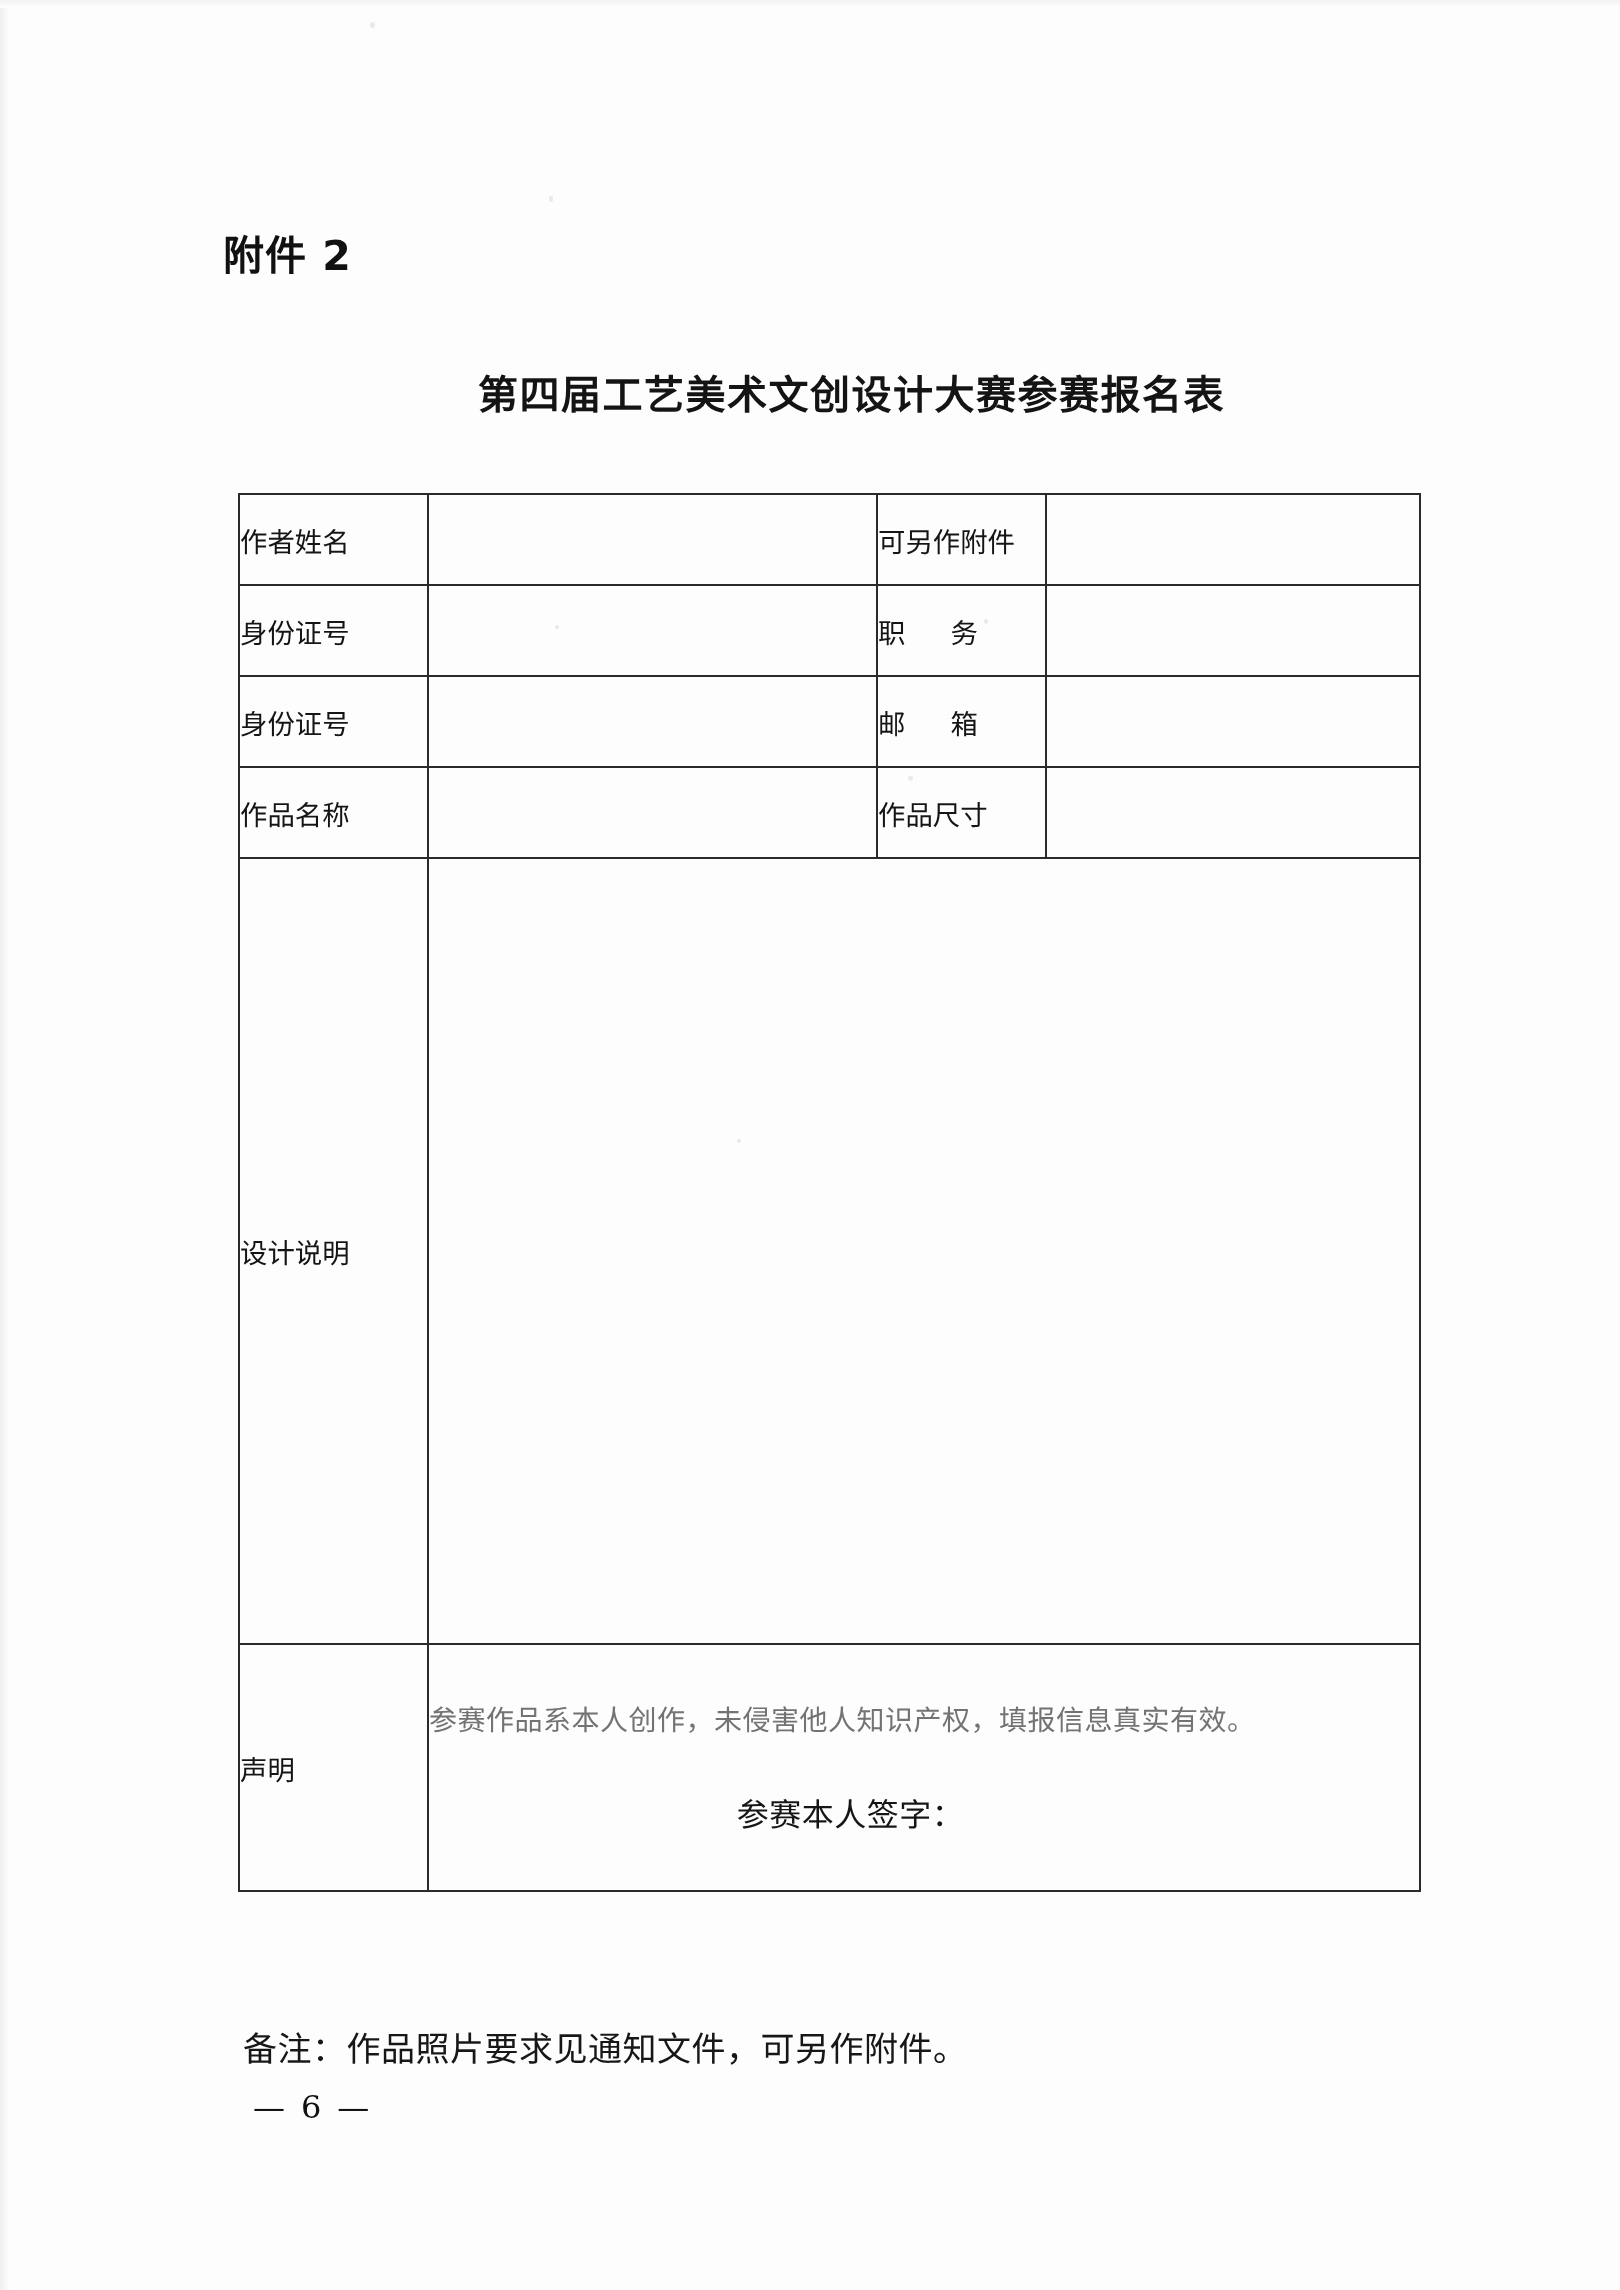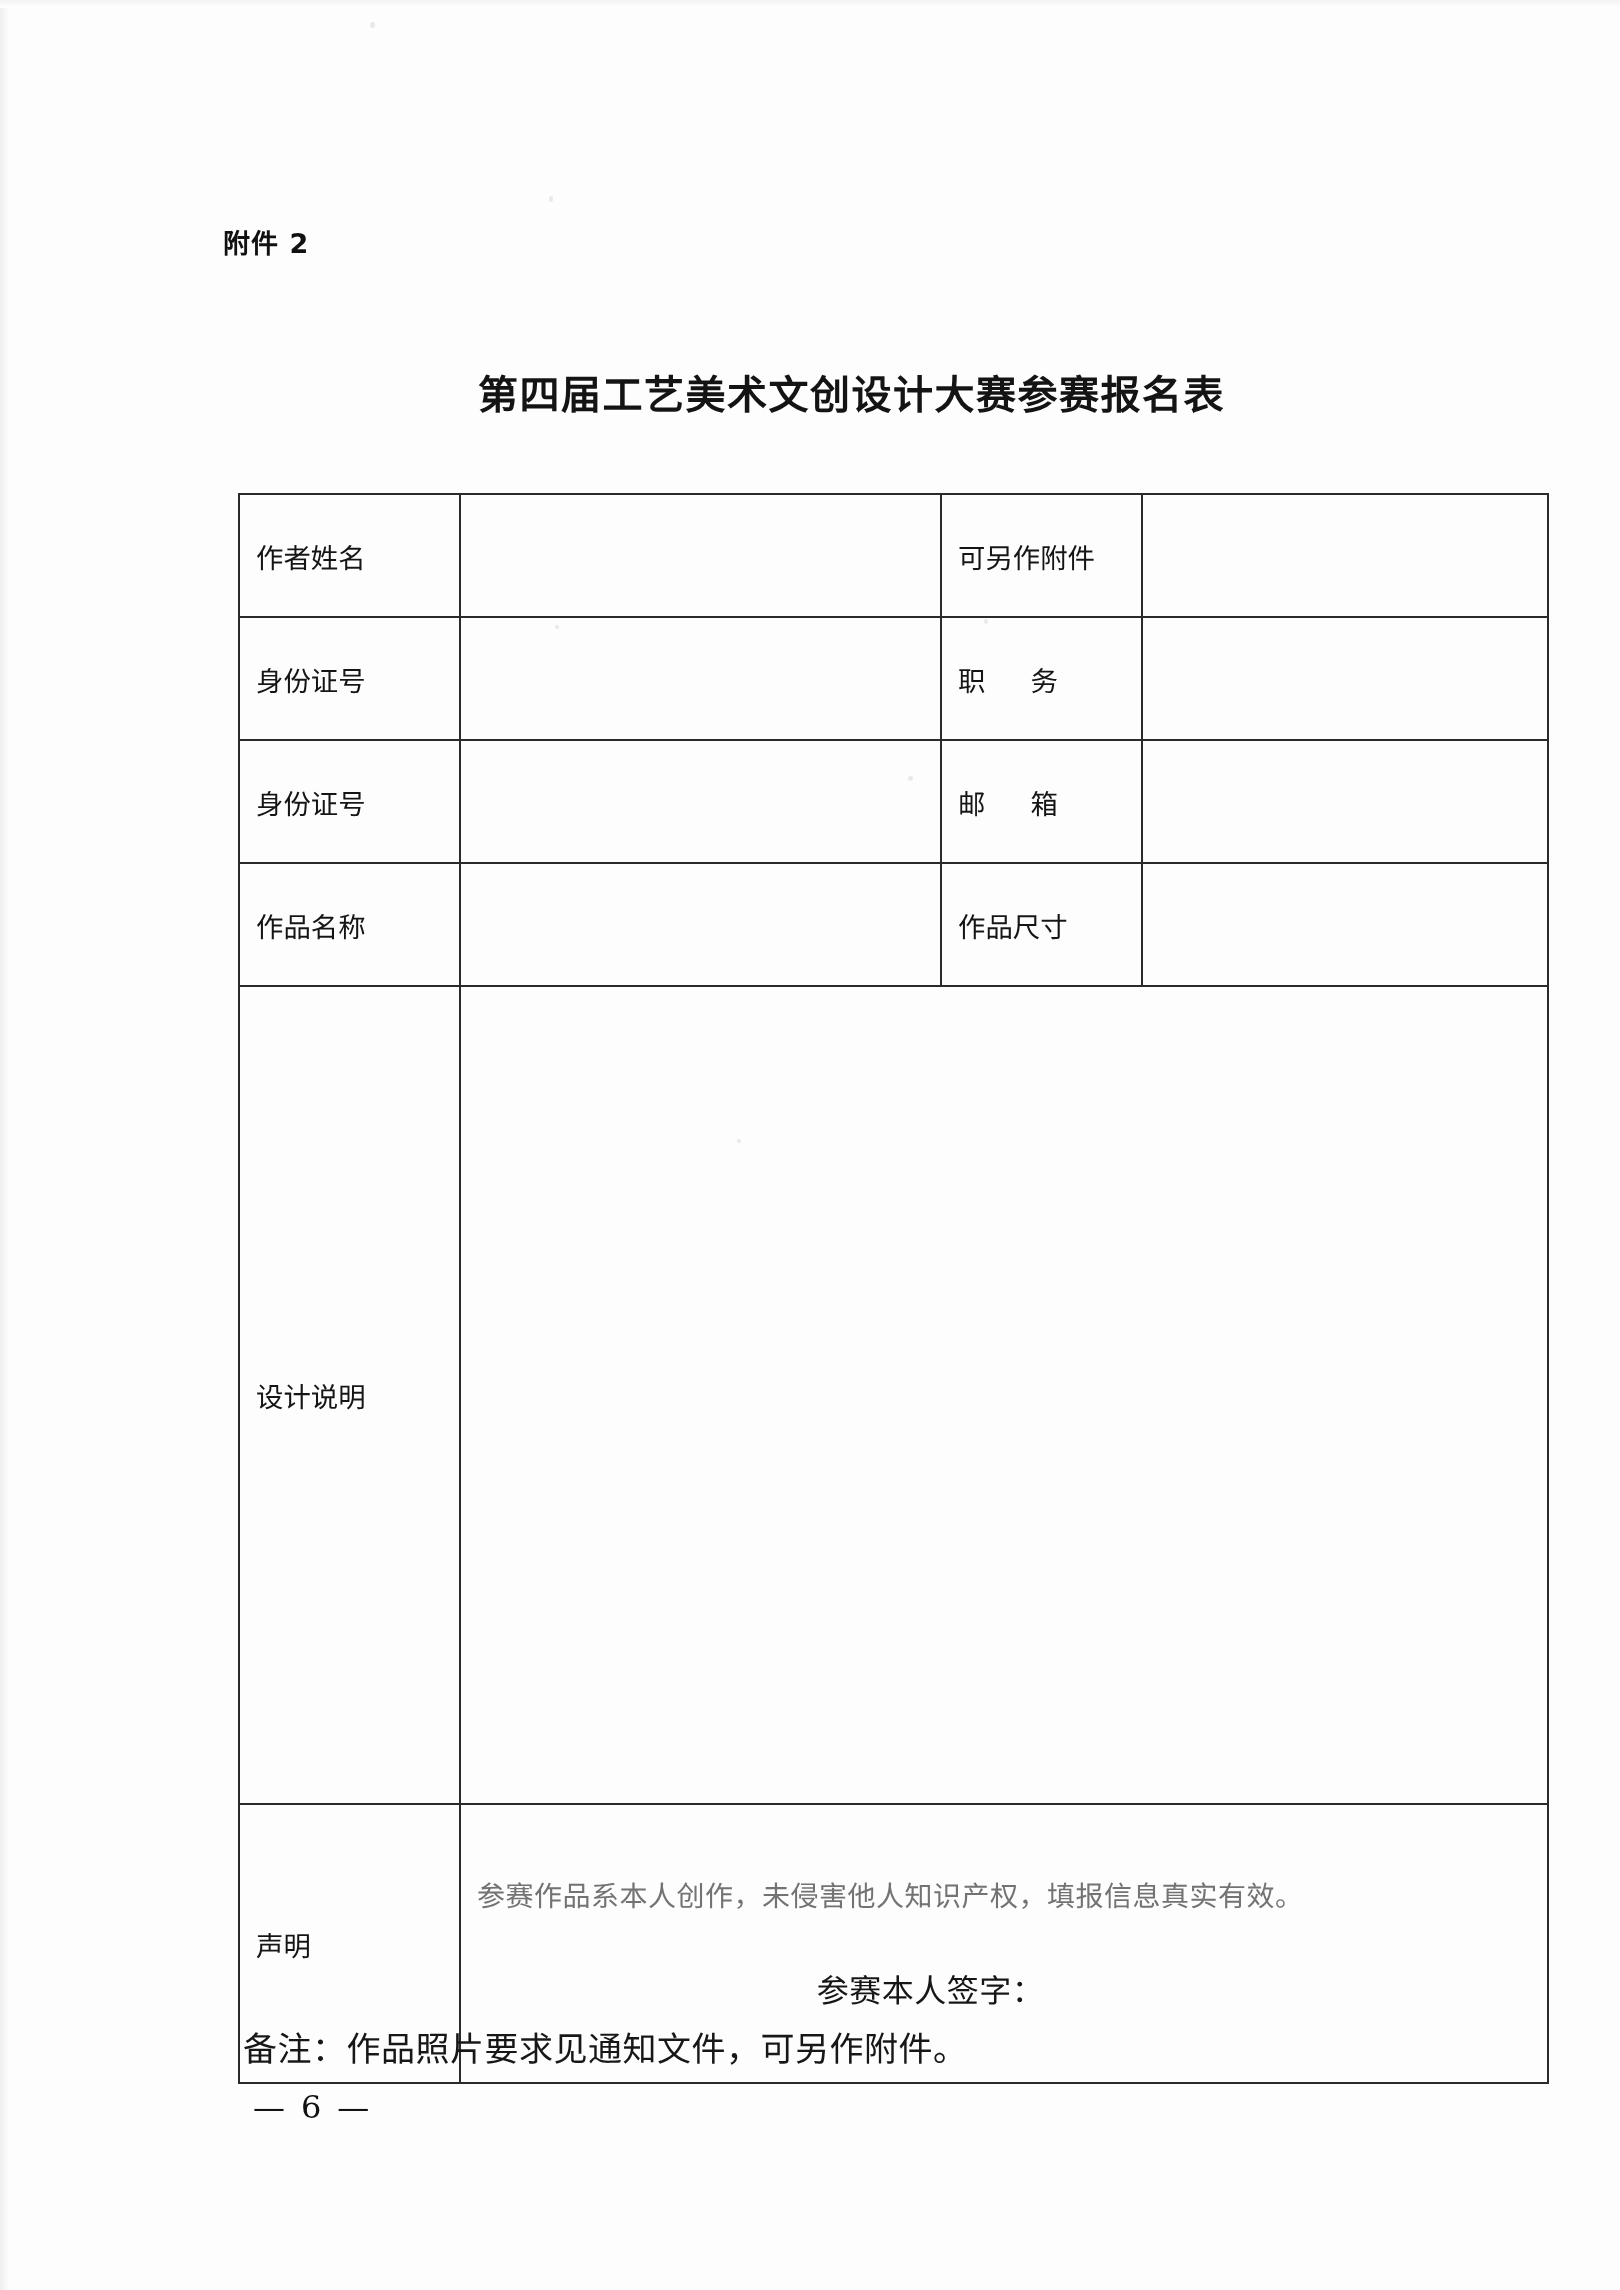--- a/index.html
+++ b/index.html
@@ -40,21 +40,21 @@
     left: 0; top: 0;
     width: 100%; height: 7.8px;
     background: linear-gradient(180deg,#f2f2f2 0%, #ffffff 100%);
   }
 
   
   .attachment-label {
     position: absolute;
     left: 223px;
     top: 222px;
-    font-size: 27px;
+    font-size: 41px;
     font-weight: 700;
     letter-spacing: 1px;
     font-family: "DejaVu Sans", "Liberation Sans", sans-serif;
     color: #111;
   }
 
   .doc-title {
     position: absolute;
     left: 0;
     top: 363px;
@@ -73,21 +73,21 @@
   .form-table {
     position: absolute;
     left: 238px;
     top: 493px;
     width: 1173px;
     border-collapse: collapse;
     table-layout: fixed;
   }
   .form-table td {
     border: 2px solid #2a2a2a;
-    padding: 16px;
+    padding: 0;
     vertical-align: middle;
     font-family: "DejaVu Serif", "Liberation Serif", serif;
     font-size: 27.4px;
     color: #151515;
   }
   .col-label   { width: 187px; }
   .col-value   { width: 447px; }
   .col-label2  { width: 167px; }
   .col-value2  { width: 372px; }
 

